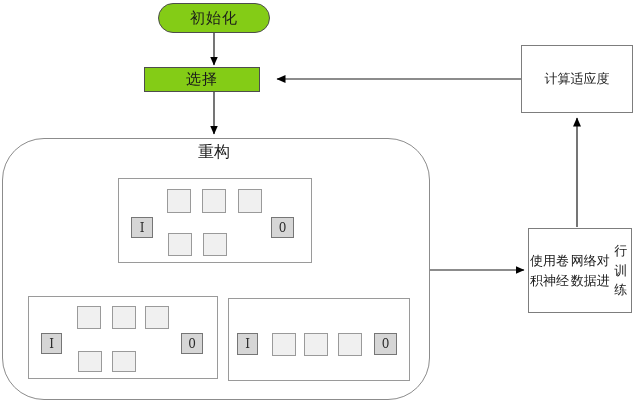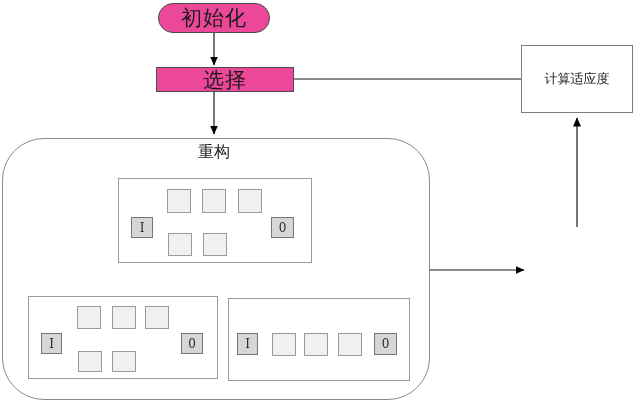--- a/index.html
+++ b/index.html
@@ -2,23 +2,23 @@
 <html><head>
 <meta charset="utf-8">
 <style>
   html,body { margin:0; padding:0; background:#ffffff; }
   #canvas {
     position:relative; width:640px; height:405px; background:#ffffff;
     font-family:"Liberation Sans", sans-serif; color:#1a1a1a; overflow:hidden;
   }
   svg.overlay { position:absolute; left:0; top:0; width:640px; height:405px; pointer-events:none; }
   .node {
-    position:absolute; box-sizing:border-box; background:#ec4899;
+    position:absolute; box-sizing:border-box; background:#84cc16;
     border:1px solid #4d4d4d; display:flex; align-items:center; justify-content:center;
-    font-size:21px; letter-spacing:1px;
+    font-size:15px; letter-spacing:1px;
   }
   .stadium { border-radius:16px; }
   .bigframe {
     position:absolute; box-sizing:border-box; border:1px solid #8c8c8c;
     border-radius:42px; background:#ffffff;
   }
   .label { position:absolute; text-align:center; font-size:16px; }
   .frame { position:absolute; box-sizing:border-box; border:1px solid #9a9a9a; background:#ffffff; }
   .sidebox {
     position:absolute; box-sizing:border-box; border:1px solid #7d7d7d; background:#ffffff;
@@ -84,21 +84,21 @@
       <path class="conn" d="M296,344 L301,344" marker-end="url(#ah)"></path>
       <path class="conn" d="M328,344 L335,344" marker-end="url(#ah)"></path>
       <path class="conn" d="M362,344 L371,344" marker-end="url(#ah)"></path>
     </g>
   </svg>
 
   <div class="node stadium" style="left:158px; top:3px; width:112px; height:30px;">
     <span>初始化</span>
   </div>
 
-  <div class="node" style="left:156px; top:67px; width:138px; height:25px;">
+  <div class="node" style="left:144px; top:67px; width:116px; height:25px;">
     <span>选择</span>
   </div>
 
   <div class="bigframe" style="left:2px; top:138px; width:428px; height:262px;"></div>
   <div class="label" style="left:164px; top:142px; width:100px;text-align:center;">重构</div>
 
   <div class="frame" style="left:118px; top:178px; width:194px; height:85px;"></div>
   <div class="io" style="left:131px; top:217px; width:22px; height:21px;">
       <span>I</span>
     </div>
@@ -132,14 +132,19 @@
   <div class="cell" style="left:304px; top:333px; width:24px; height:23px;"></div>
   <div class="cell" style="left:338px; top:333px; width:24px; height:23px;"></div>
   <div class="io" style="left:374px; top:333px; width:23px; height:22px;">
       <span>0</span>
     </div>
 
   <div class="sidebox" style="left:521px; top:45px; width:112px; height:68px;">
     <span>计算适应度</span>
   </div>
 
+  <div class="sidebox" style="left:528px; top:228px; width:104px; height:85px;">
+    <span>使用卷积神经</span>
+    <span>网络对数据进</span>
+    <span>行训练</span>
+  </div>
 
 </div>
 
 </body></html>

